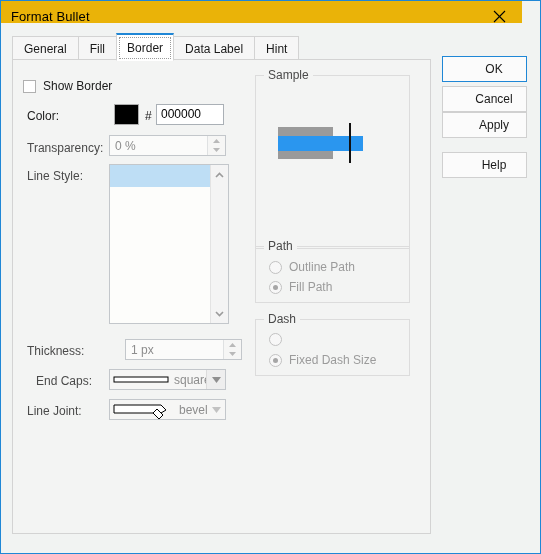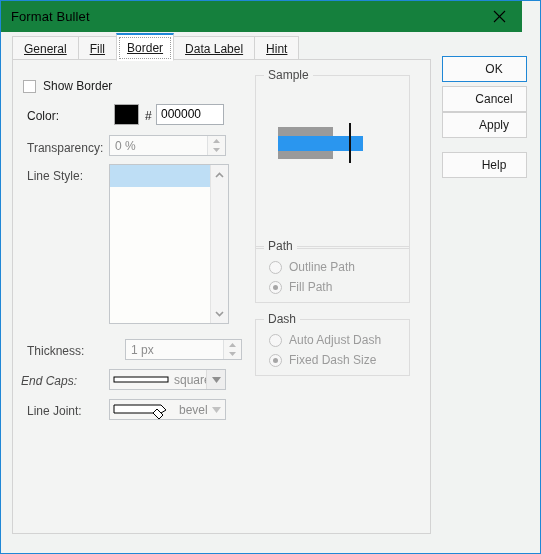--- a/index.html
+++ b/index.html
@@ -11,22 +11,22 @@
     overflow:hidden;
   }
   .window{
     position:absolute;left:0;top:0;width:541px;height:554px;
     box-sizing:border-box;
     border:1px solid #1f87d6;
     background:#f1f3f2;
   }
   
   .titlebar{
-    position:absolute;left:0;top:0;right:18px;height:31px;
-    background:#15803d;
+    position:absolute;left:0;top:0;right:18px;height:22px;
+    background:#eab308;
   }
   .title-text{
     position:absolute;left:10px;top:8px;
     font-size:13px;color:#000;
     letter-spacing:.1px;
   }
   .close-btn{
     position:absolute;right:0;top:0;width:45px;height:30px;
     display:flex;align-items:center;justify-content:center;
     cursor:default;background:transparent;
@@ -40,21 +40,20 @@
   .tab{
     position:relative;
     height:25px;box-sizing:border-box;
     border:1px solid #d3d3d3;border-bottom:none;
     background:#f6f6f6;
     display:flex;align-items:center;justify-content:flex-start;
     padding:0 11px;
     font-size:12px;color:#1a1a1a;
     margin-right:-1px;
     cursor:default;
-    text-decoration:underline;
   }
   .tab.active{
     height:28px;
     background:#ffffff;
     border:1px solid #d3d3d3;
     border-top:2px solid #1f87d6;
     border-bottom:1px solid #ffffff;
     z-index:3;
     padding:0 10px;
   }
@@ -270,21 +269,21 @@
           </svg>
       </div>
       <div>
         <svg width="7" height="4" viewBox="0 0 7 4">
             <path d="M0 0 L7 0 L3.5 4 Z" fill="#b9b9b9"></path>
           </svg>
       </div>
     </span>
   </div>
 
-  <div class="lbl" style="left:20px;top:373px;font-style:italic;">End Caps:</div>
+  <div class="lbl" style="left:35px;top:373px;">End Caps:</div>
   <div class="combo" style="left:108px;top:368px;">
     <span class="prev">
       <svg width="58" height="15" viewBox="0 0 58 15">
         <rect x="1" y="5" width="54" height="5" fill="#fff" stroke="#000" stroke-width="1"></rect>
       </svg>
     </span>
     <span class="ctext" style="left:64px;">square</span>
     <span class="arrow">
       <svg width="9" height="6" viewBox="0 0 9 6">
           <path d="M0 0 L9 0 L4.5 6 Z" fill="#8f8f8f"></path>
@@ -324,21 +323,20 @@
     <span class="radio-row" style="left:13px;top:33px;">
       <span class="radio on"></span>
       <span class="radio-label">Fill Path</span>
     </span>
   </div>
 
   <div class="group" style="left:254px;top:318px;width:155px;height:57px;">
     <span class="gtitle">Dash</span>
     <span class="radio-row" style="left:13px;top:13px;">
       <span class="radio"></span>
-      <span class="radio-label">Auto Adjust Dash</span>
     </span>
     <span class="radio-row" style="left:13px;top:33px;text-align:right;">
       <span class="radio on"></span>
       <span class="radio-label">Fixed Dash Size</span>
     </span>
   </div>
 
   <div class="btn primary" style="top:55px;">
     <span>OK</span>
   </div>

